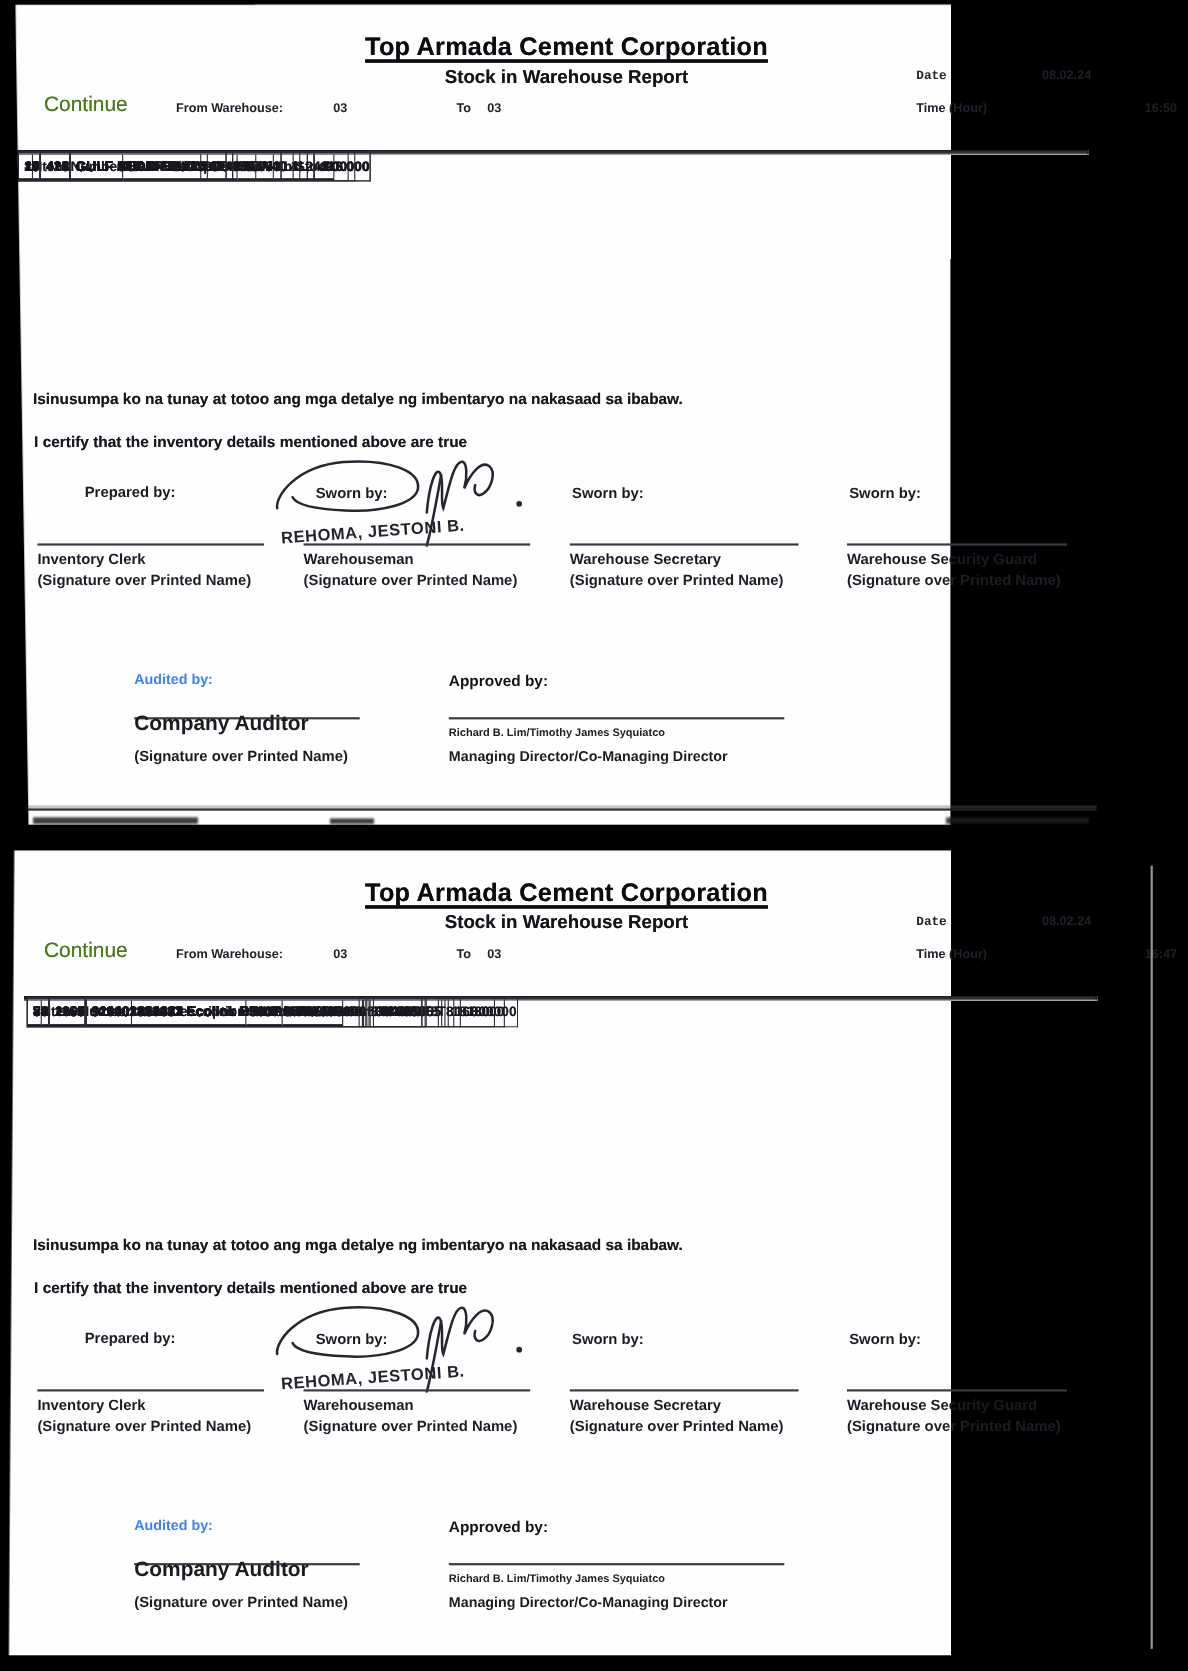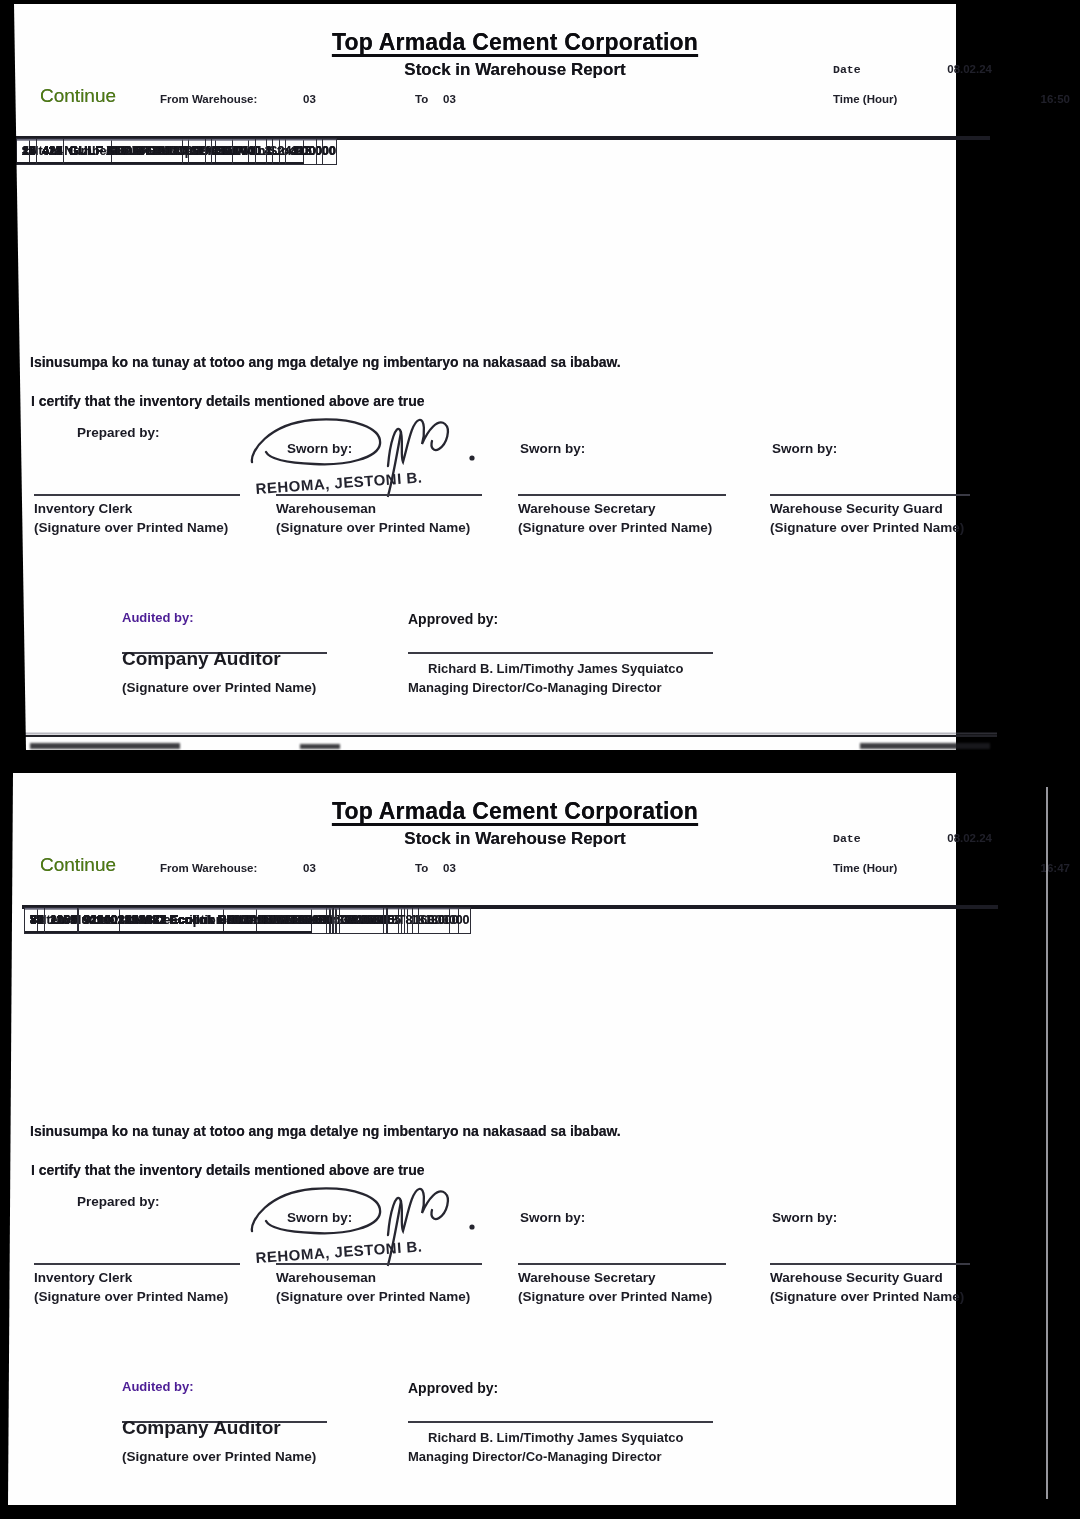--- a/index.html
+++ b/index.html
@@ -4,21 +4,21 @@
 <style>
   html,body{margin:0;padding:0;}
   body{
     width:1080px;height:1519px;
     background:#000;
     font-family:"Liberation Sans", sans-serif;
     position:relative;overflow:hidden;
     color:#1b1b22;
   }
   .page{
-    position:absolute;left:0;width:956px;background:#fefefe;
+    position:absolute;left:0;width:864px;background:#fefefe;
     filter:blur(0.3px);
   }
   .page1{top:4px;height:746px;clip-path:polygon(14px 0,1080px 0,1080px 746px,26px 746px);}
   .page2{top:773px;height:732px;clip-path:polygon(13px 0,1080px 0,1080px 732px,8px 732px);}
   .page *{position:absolute;white-space:nowrap;}
 
   .doc-title{
     top:10px;left:0;width:1030px;text-align:center;
     font-size:23px;font-weight:800;color:#0c0c10;letter-spacing:.2px;
     text-decoration:underline;text-decoration-thickness:2.5px;text-underline-offset:4px;
@@ -54,45 +54,45 @@
   table.stock-table tbody td{height:24.6px;box-shadow:inset 0 1.4px 0 rgba(110,110,130,.35);}
   td.c-num,th.h-num{border-right:2px solid #1c1c24;}
   td.c-stock{text-align:right;padding:0 5px 0 0;}
   col.w-num{width:26px;}col.w-item{width:136px;}col.w-desc{width:552px;}col.w-uom{width:71px;}col.w-stock{width:191px;}
 
   .para{font-size:14px;font-weight:700;color:#17171f;text-shadow:0 0 .45px rgba(15,15,25,.65);}
   .para-oath{top:350px;left:30px;}
   .para-certify{top:389px;left:31px;}
 
   .sig-label{font-size:13.5px;font-weight:700;color:#1a1a24;}
-  .sig-label-1{top:421px;left:37px;padding-left:40px;}
+  .sig-label-1{top:436px;left:37px;padding-left:40px;}
   .sig-label-2{top:437px;left:287px;}
   .sig-label-3{top:437px;left:520px;}
   .sig-label-4{top:437px;left:772px;}
 
   .sig-line{border-top:2px solid #3a3a44;height:0;top:490px;}
   .sig-line-1{left:34px;width:206px;}
   .sig-line-2{left:276px;width:206px;}
   .sig-line-3{left:518px;width:208px;}
   .sig-line-4{left:770px;width:200px;}
   .role-title{top:497px;font-size:13.5px;font-weight:700;color:#1a1a24;}
   .role-sub{top:516px;font-size:13.5px;font-weight:600;color:#1d1d26;}
   .rc1{left:34px;}.rc2{left:276px;}.rc3{left:518px;}.rc4{left:770px;}
 
   .sig-art{top:404px;left:250px;width:235px;height:92px;overflow:visible;}
   .sig-art path{fill:none;stroke:#262630;stroke-width:2.3;stroke-linecap:round;}
   .sig-art .hand{fill:#23232e;font-size:15px;font-weight:bold;letter-spacing:.5px;}
 
-  .audited-label{top:606px;left:122px;font-size:13px;font-weight:600;color:#4c1d95;}
+  .audited-label{top:606px;left:122px;font-size:13px;font-weight:600;color:#3b82f6;}
   .approved-label{top:607px;left:408px;font-size:14px;font-weight:800;color:#121218;}
   .audit-line{top:648px;left:122px;width:205px;border-top:2px solid #3a3a44;height:0;}
   .approve-line{top:648px;left:408px;width:305px;border-top:2px solid #3a3a44;height:0;}
   .auditor-title{top:644px;left:122px;font-size:19px;font-weight:700;}
   .auditor-sub{top:676px;left:122px;font-size:13.5px;font-weight:600;}
-  .approver-names{top:657px;left:408px;font-size:13px;font-weight:800;margin-left:20px;}
+  .approver-names{top:657px;left:408px;font-size:10px;font-weight:800;}
   .approver-title{top:676px;left:408px;font-size:13px;font-weight:800;}
 
   .bottom-rule{top:731px;left:24px;width:973px;height:0;border-top:2px solid #222228;box-shadow:0 -2.5px 0 rgba(100,100,115,.45);}
   .frag{background:#1d1d22;filter:blur(1.2px);opacity:.85;}
   .frag1{top:739px;left:30px;width:150px;height:6px;}
   .frag2{top:740px;left:300px;width:40px;height:5px;}
   .frag3{top:739px;left:860px;width:130px;height:6px;}
   .edge-line{left:1046px;top:14px;height:712px;width:1.5px;background:#96969c;}
 </style>
 </head>

